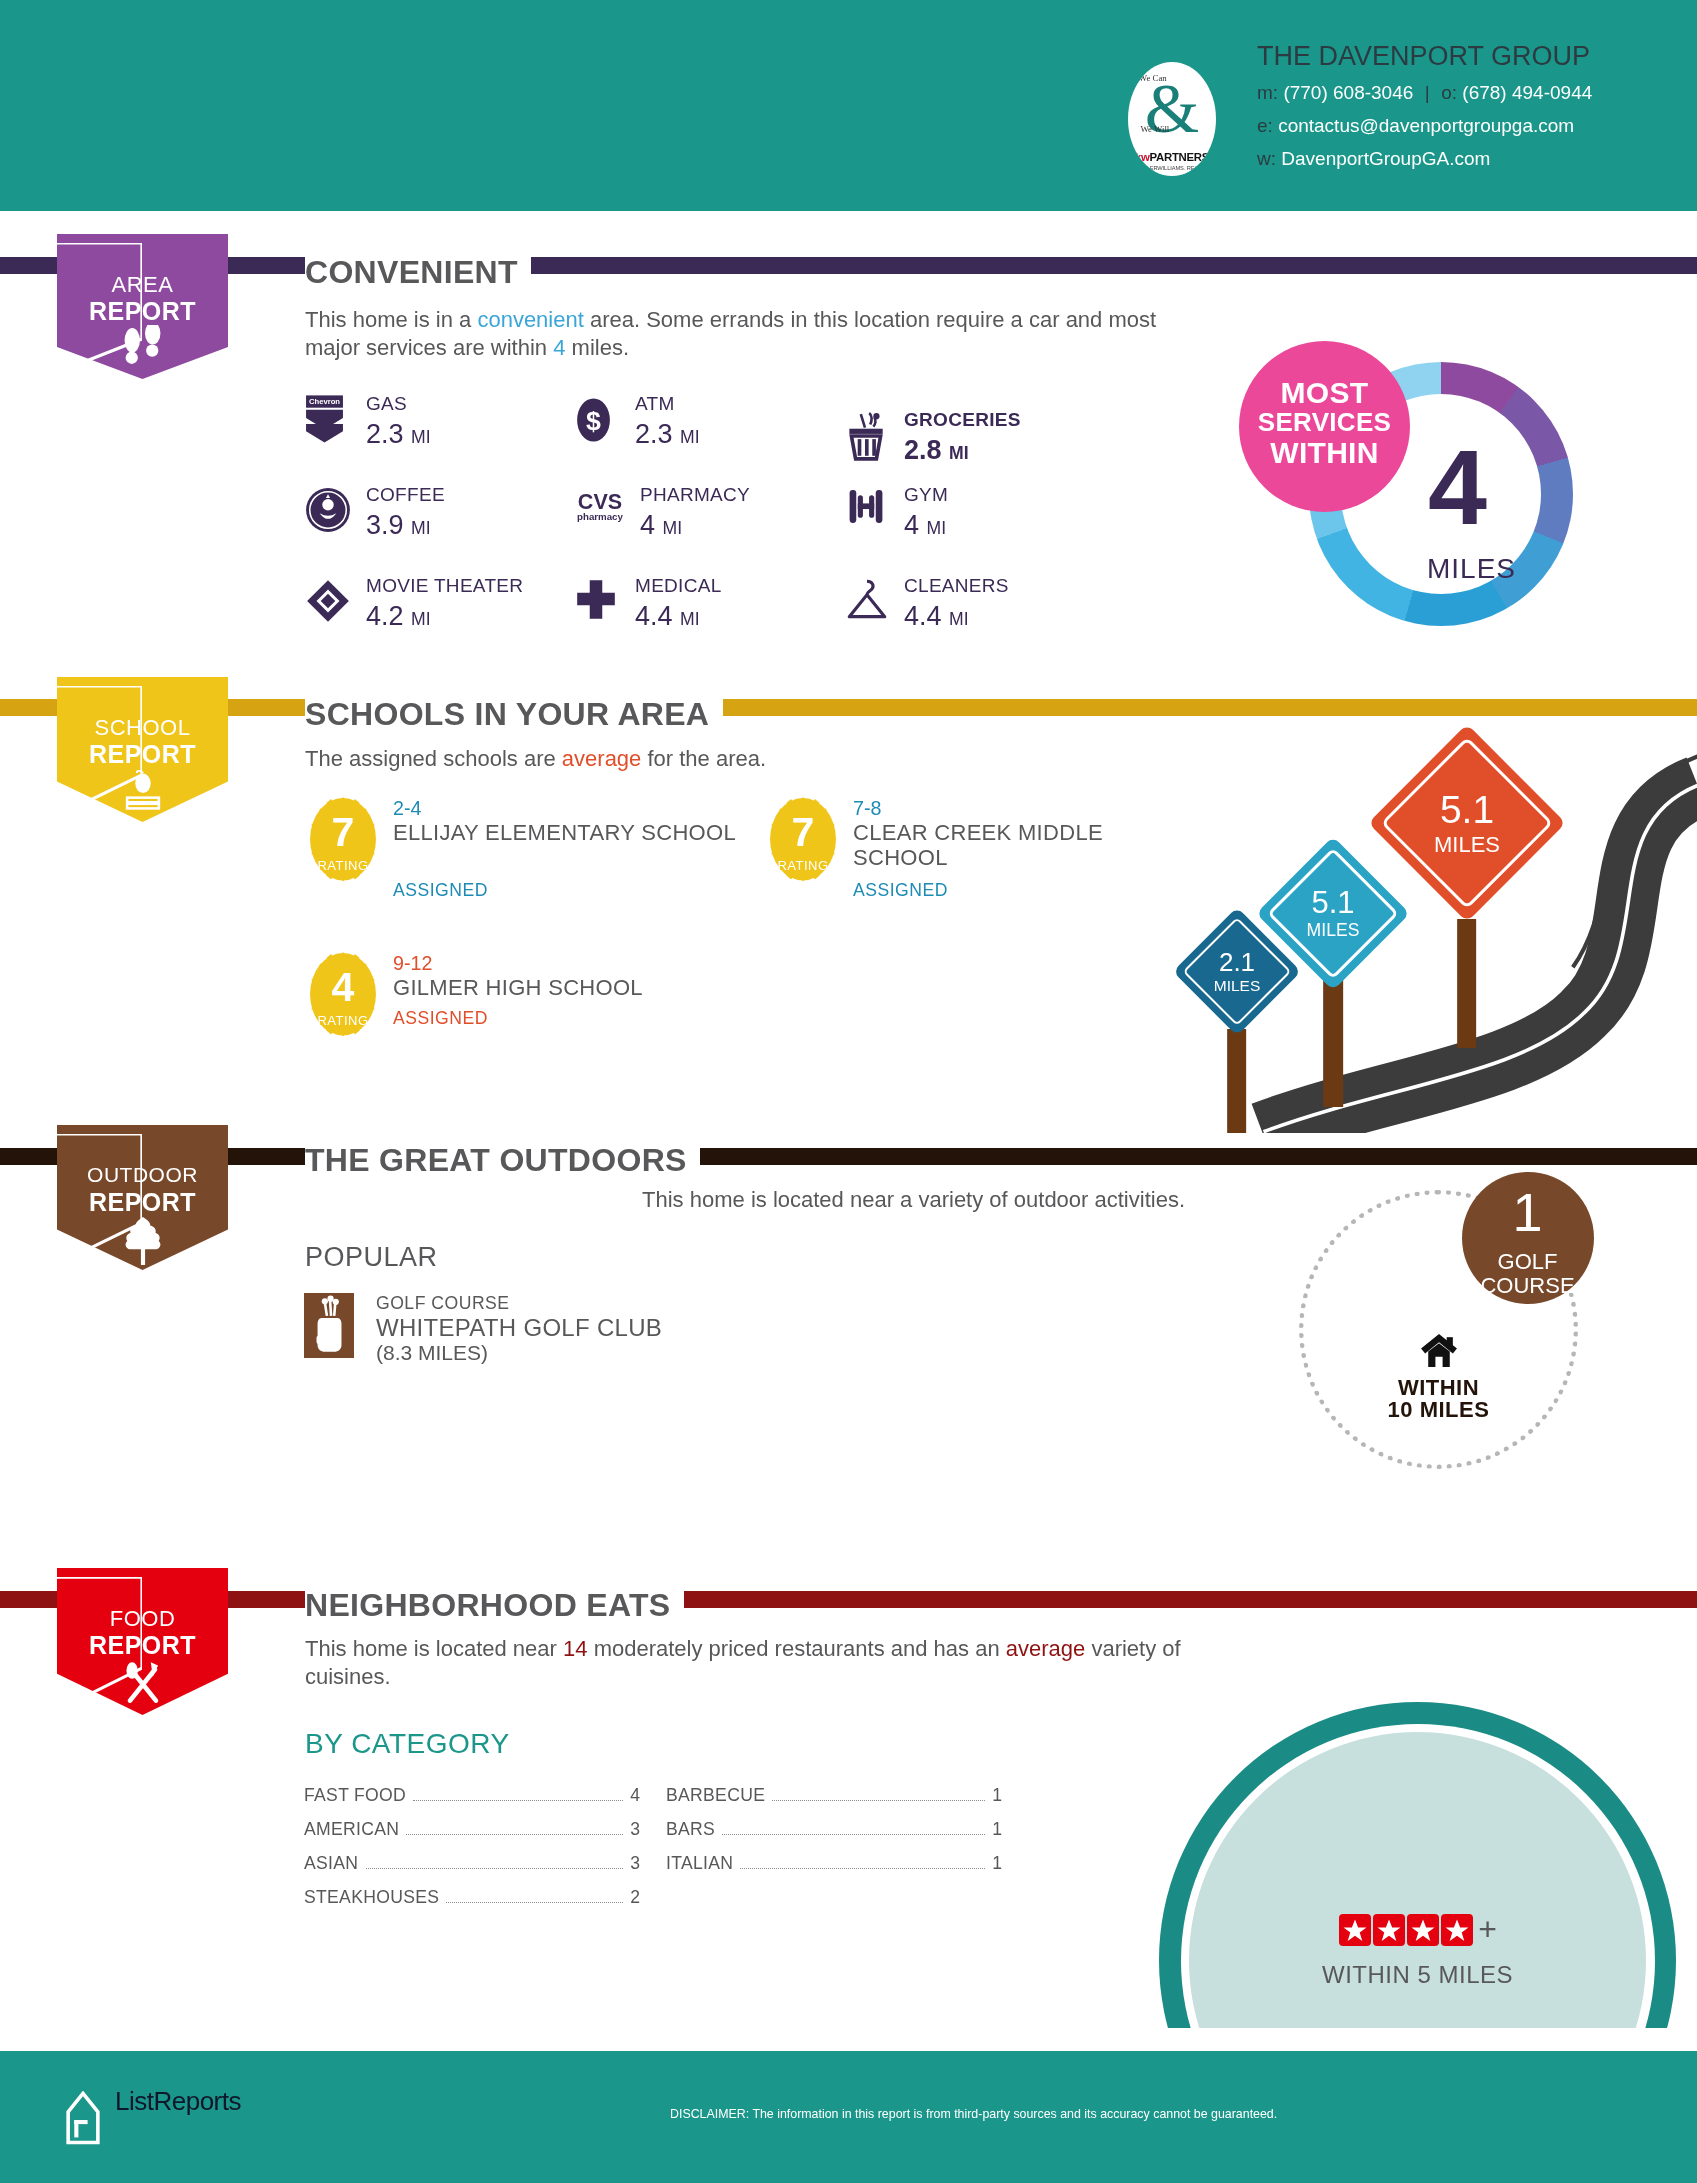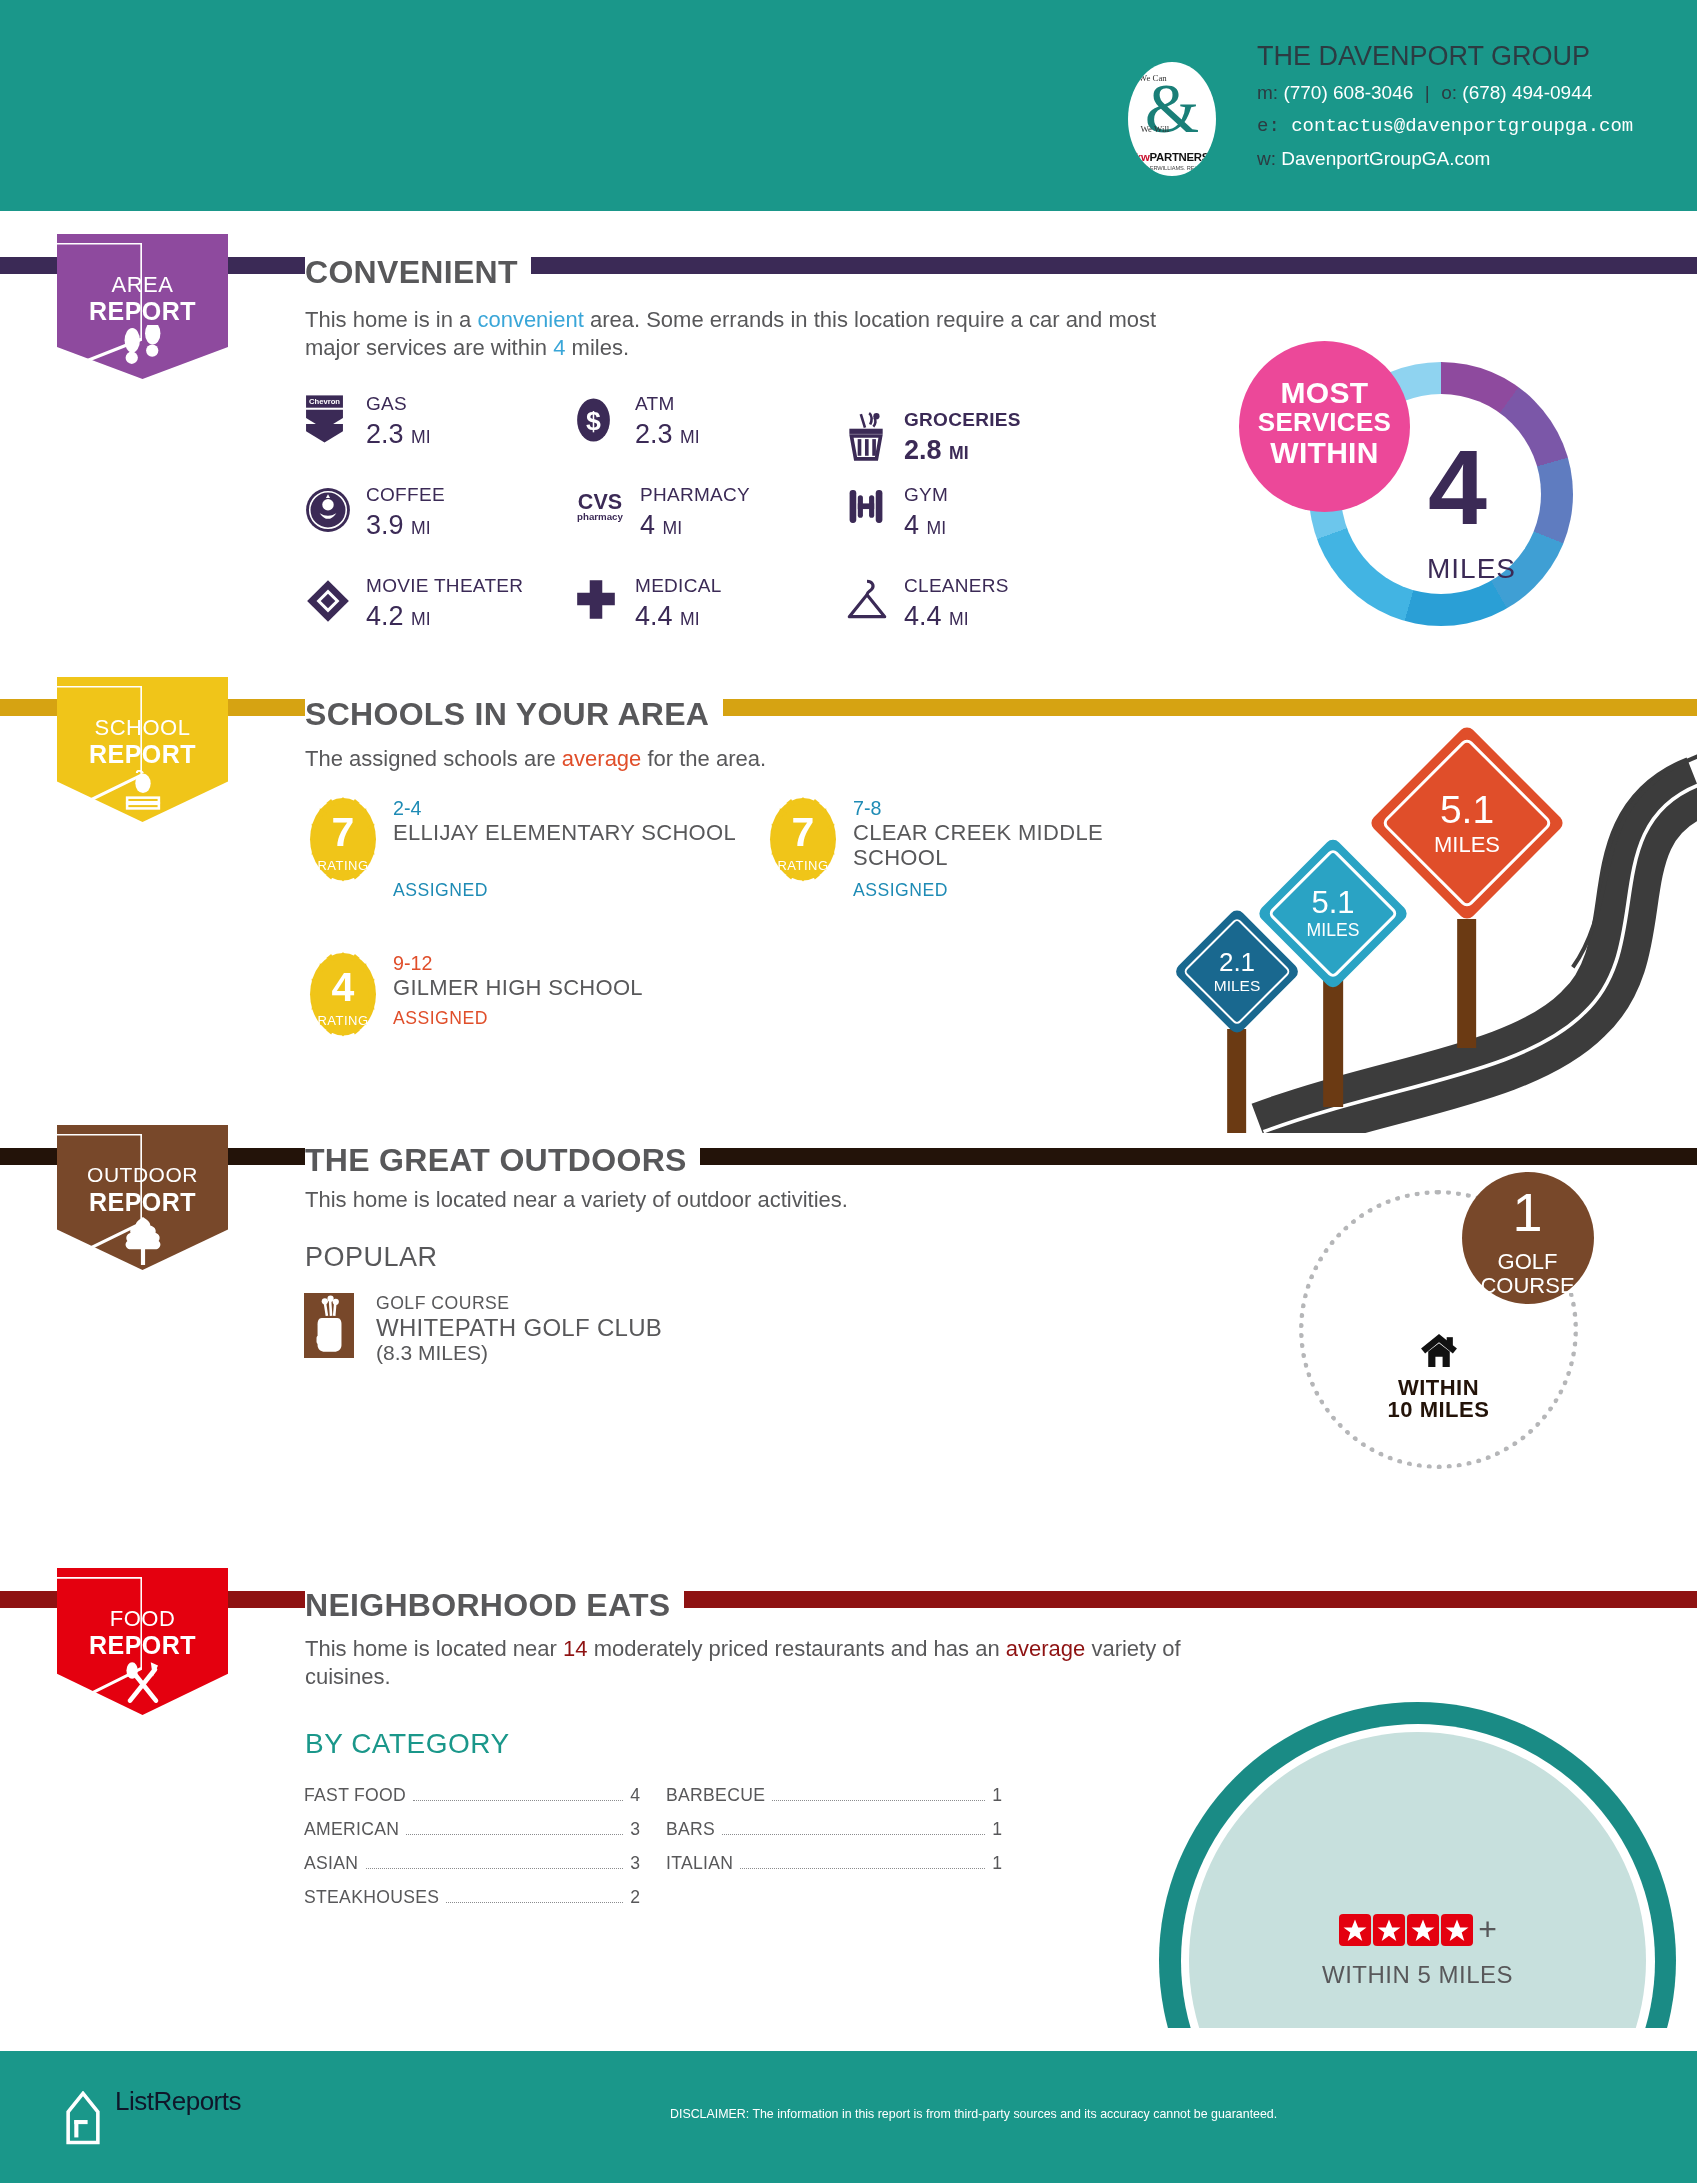--- a/index.html
+++ b/index.html
@@ -50,21 +50,21 @@
   .agentname{
     position:absolute;left:129px;top:5.2px;
     font-size:27px;color:#2c3b42;white-space:nowrap;font-weight:400;
   }
   .agentline{
     position:absolute;left:129px;font-size:19px;color:#ffffff;white-space:nowrap;
   }
   .agentline .lbl{color:#2c3b42;}
   .agentline .vsep{color:#2c3b42;padding:0 6.2px;}
   .l1{top:46px;}
-  .l2{top:79px;font-family:Liberation Mono, monospace;}
+  .l2{top:79px;}
   .l3{top:112px;}
 
   
   .section{position:absolute;left:0;width:1698px;}
   .rule{position:absolute;left:0;width:1698px;height:16.6px;}
   .badge{
     position:absolute;width:171px;
     color:#fff;text-align:center;
   }
   .badge .lbl1{position:absolute;left:0;width:100%;top:38px;font-size:22px;letter-spacing:0.5px;}
@@ -155,21 +155,21 @@
     transform:rotate(-45deg);display:flex;flex-direction:column;align-items:center;justify-content:center;color:#fff;}
   .signpost .dia .t .v{font-weight:400;line-height:1;}
   .signpost .dia .t .m{line-height:1;}
 
   
   #out-rule{top:1148px;background:#231309;}
   #out-badge{left:57px;top:1125px;height:145px;}
   #out-badge .badge-shape{background:#78482a;
      clip-path:polygon(0 0,100% 0,100% 72%,50% 100%,0 72%);}
   #out-title{left:305px;top:1142px;}
-  #out-sub{left:305px;top:1186px;width:880px;}
+  #out-sub{left:305px;top:1186px;width:880px;text-align:right;}
   #popular{position:absolute;left:305px;top:1242px;font-size:27px;color:#58585a;letter-spacing:0.5px;}
   .golfrow{position:absolute;left:304px;top:1293px;width:621px;height:67px;}
   .golfrow .gico{position:absolute;left:0;top:0;width:50px;height:65px;background:#78482a;}
   .golfrow .gt1{position:absolute;left:72px;top:0px;font-size:17.6px;color:#58585a;letter-spacing:0.5px;}
   .golfrow .gt2{position:absolute;left:72px;top:21px;font-size:24px;color:#58585a;letter-spacing:0.3px;}
   .golfrow .gt3{position:absolute;left:72px;top:48px;font-size:21px;color:#58585a;}
 
   .golfcircle{position:absolute;left:1299px;top:1190px;width:279px;height:279px;}
   .golfcircle .dots{position:absolute;inset:0;border-radius:50%;border:5.7px dotted #b5b6b8;}
   .golfcircle .pill{

